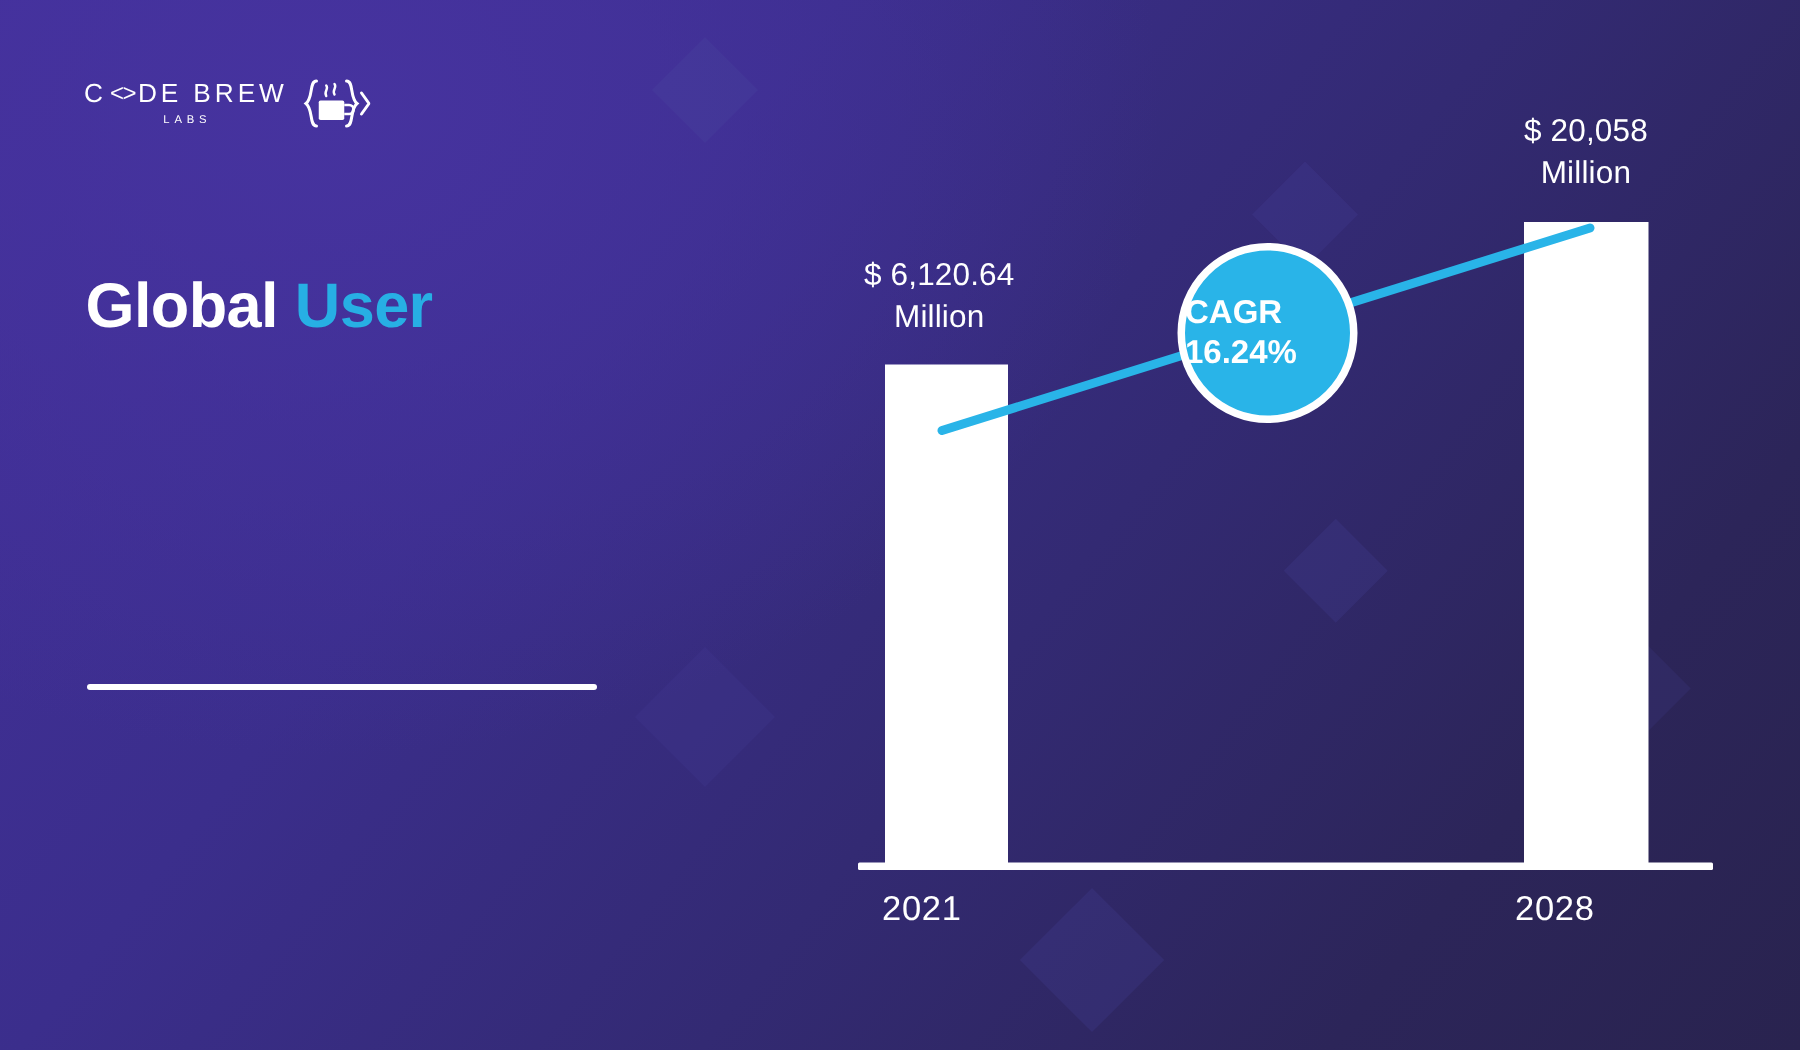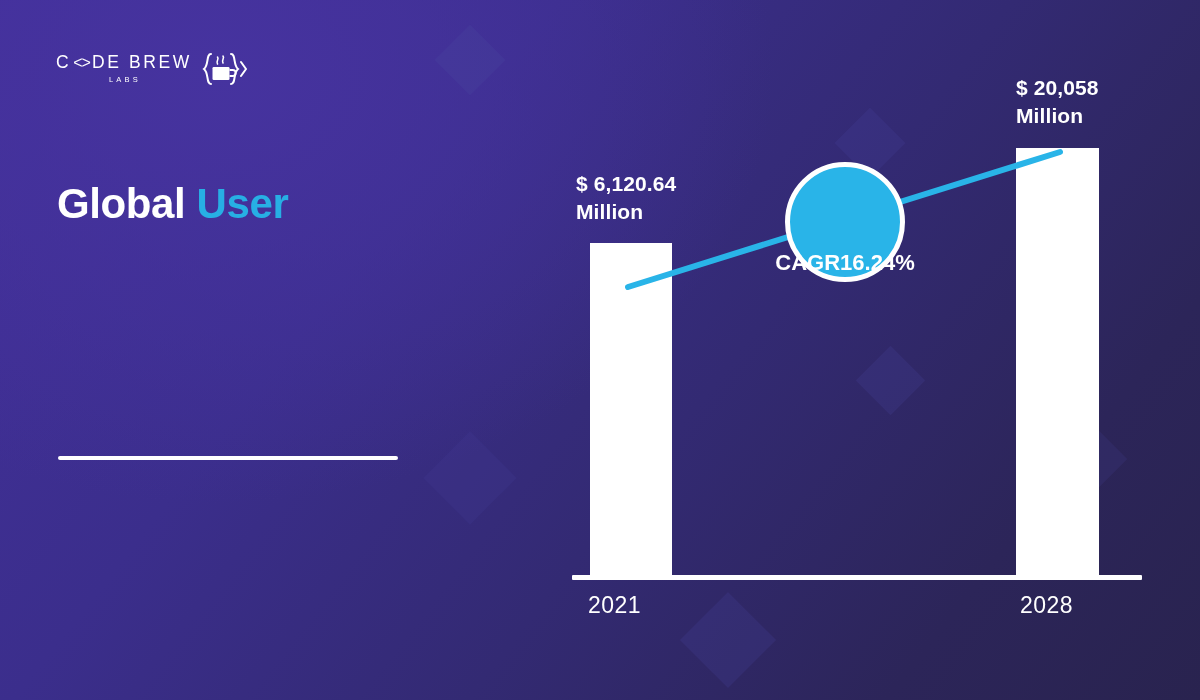--- a/index.html
+++ b/index.html
@@ -142,38 +142,39 @@
     position: absolute;
     background: #ffffff;
   }
   .bar-2021 { left: 30px; top: 203px; width: 82px; height: 333px; }
   .bar-2028 { left: 456px; top: 108px; width: 83px; height: 428px; }
 
   .bar-label {
     position: absolute;
     color: #ffffff;
     font-size: 21px;
-    font-weight: 700;
+    font-weight: 400;
     line-height: 1.32;
     letter-spacing: 0.1px;
     white-space: pre-line;
+    text-align: center;
   }
   .bar-label-2021 { left: 16px; top: 130px; }
   .bar-label-2028 { left: 456px; top: 34px; }
 
   .axis-tick {
     position: absolute;
     top: 552px;
     color: #ffffff;
     font-size: 23px;
     font-weight: 400;
     letter-spacing: 0.5px;
   }
   .tick-2021 { left: 28px; }
-  .tick-2028 { left: 460px; }
+  .tick-2028 { left: 450px; }
 
   .trend {
     position: absolute;
     left: 0;
     top: 0;
     width: 600px;
     height: 620px;
     overflow: visible;
   }
 
@@ -181,22 +182,22 @@
     position: absolute;
     left: 225px;
     top: 122px;
     width: 120px;
     height: 120px;
     border-radius: 50%;
     background: #29B4E8;
     border: 5px solid #ffffff;
     box-sizing: border-box;
     display: flex;
-    flex-direction: row;
-    align-items: flex-end;
+    flex-direction: column;
+    align-items: flex-start;
     justify-content: center;
     color: #ffffff;
     font-size: 22px;
     font-weight: 700;
     line-height: 1.22;
   }
 </style>
 </head>
 <body>
 

